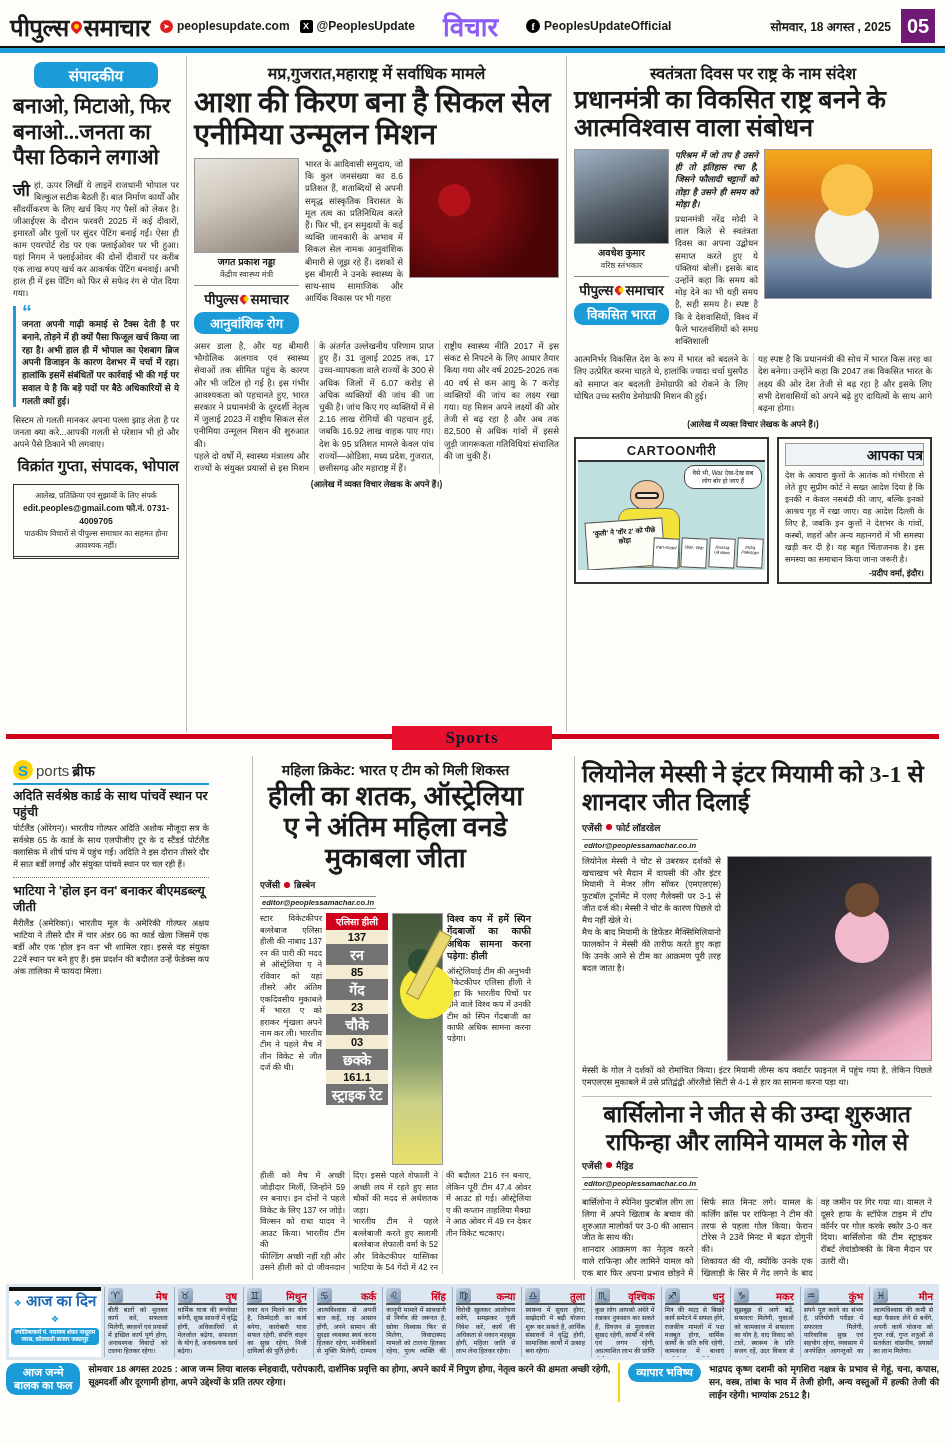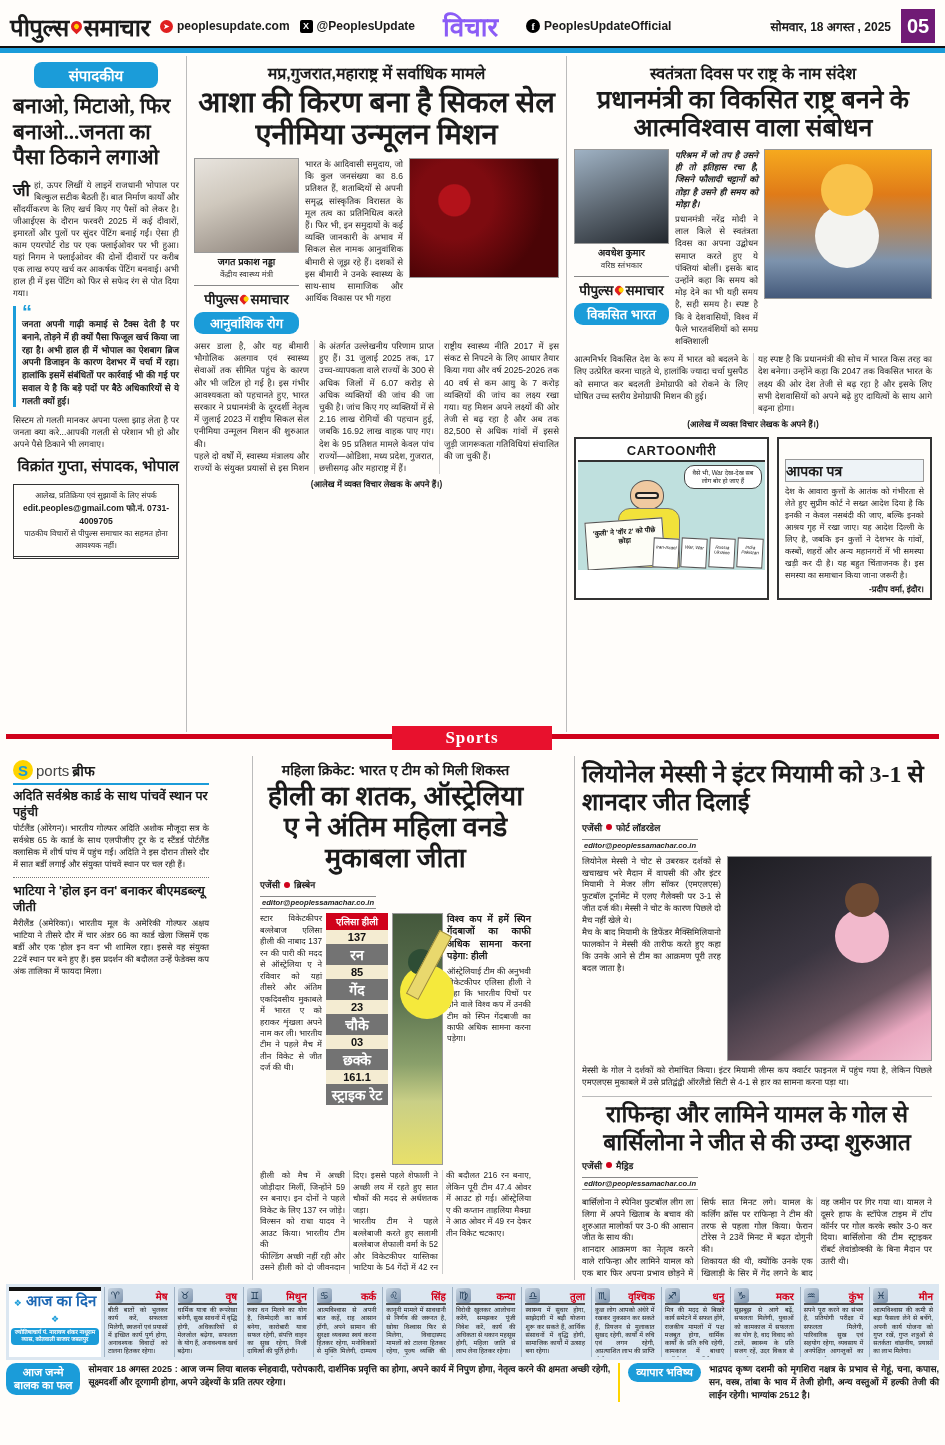--- a/index.html
+++ b/index.html
@@ -32,21 +32,21 @@
   .ed-hl { font-size:21px; line-height:1.22; font-weight:bold; margin-bottom:8px; }
   .ed-body { font-size:8.6px; line-height:1.4; text-align:justify; }
   .dropcap { float:left; font-size:17px; font-weight:bold; margin:0 4px 0 0; }
   .pullquote { margin:7px 0; padding-left:6px; border-left:3px solid #1b9cd9; font-size:8.8px; line-height:1.45; font-weight:bold; color:#222; position:relative; }
   .pq-mark { color:#1b9cd9; font-size:20px; font-weight:bold; line-height:0.6; display:block; }
   .ed-sign { text-align:right; font-size:15px; font-weight:bold; margin-top:5px; }
   .contact-box { margin-top:8px; border:1px solid #333; border-bottom:3px double #333; padding:5px 3px; text-align:center; font-size:7.8px; line-height:1.5; }
   .contact-box .mail { font-weight:bold; font-size:8.6px; }
 
   .kicker { text-align:center; font-size:16px; font-weight:bold; margin:2px 0 2px 0; }
-  .main-hl { text-align:center; font-weight:bold; line-height:1.12; margin-bottom:7px; }
+  .main-hl { font-weight:bold; line-height:1.12; margin-bottom:7px; }
   .hl-30 { font-size:29px; }
   .hl-26 { font-size:25px; }
 
   .art-row { display:flex; gap:6px; }
   .author-stack { width:105px; flex:0 0 auto; text-align:center; }
   .portrait { width:100%; height:95px; border:1px solid #999; }
   .ph-nadda { background:linear-gradient(160deg,#e8e4de 0%,#cfc8bd 40%,#8a8078 100%); }
   .ph-avdhesh { background:linear-gradient(160deg,#9fb2c4 0%,#5a646e 55%,#23282e 100%); }
   .cap-name { font-size:9.5px; font-weight:bold; margin-top:2px; }
   .cap-role { font-size:8px; color:#333; }
@@ -69,27 +69,27 @@
   .cartoon-title .geeri { font-family:"Liberation Serif",serif; }
   .cartoon-scene { position:relative; height:108px; background:#bfe0de; overflow:hidden; }
   .bubble { position:absolute; right:3px; top:3px; width:78px; background:#fff; border:1px solid #444; border-radius:10px; font-size:6.3px; line-height:1.25; padding:3px 4px; text-align:center; }
   .head { position:absolute; left:52px; top:18px; width:34px; height:30px; background:#f0c9a0; border-radius:50% 50% 45% 45%; border:1px solid #555; }
   .glasses { position:absolute; left:57px; top:30px; width:24px; height:7px; border:2px solid #222; border-radius:4px; background:rgba(255,255,255,0.5); }
   .shirt { position:absolute; left:40px; top:46px; width:62px; height:60px; background:#f2e23a; border-radius:12px 12px 0 0; border:1px solid #777; }
   .newsprint { position:absolute; left:8px; top:58px; width:78px; height:48px; background:#fdfdf6; border:1px solid #555; transform:rotate(-4deg); font-size:7px; font-weight:bold; padding:6px 4px; text-align:center; line-height:1.3; }
   .papers { position:absolute; right:2px; bottom:2px; display:flex; gap:2px; }
   .paper { background:#fff; border:1px solid #555; font-size:4.6px; padding:6px 1px 1px 1px; width:26px; height:30px; text-align:center; font-style:italic; transform:rotate(3deg); }
   .letter-box { flex:1; border:2px solid #333; padding:4px 6px; }
-  .letter-title { text-align:left; font-weight:bold; font-size:14px; background:#eef3f7; border:1px solid #999; margin-bottom:4px; padding:1px 0;margin-top:16px; }
+  .letter-title { text-align:right; font-weight:bold; font-size:14px; background:#eef3f7; border:1px solid #999; margin-bottom:4px; padding:1px 0; }
   .letter-body { font-size:8.2px; line-height:1.45; text-align:justify; }
   .letter-sign { text-align:right; font-weight:bold; font-size:8.4px; margin-top:2px; }
 
   
   .red-divider { position:absolute; top:734px; left:6px; right:6px; height:5px; background:#d0021b; }
-  .sports-banner { position:absolute; top:726px; left:392px; width:160px; height:24px; background:#e8112d; color:#ffffff; font-weight:bold; font-size:17px; text-align:center; font-family:"Liberation Serif",serif; letter-spacing:1px; line-height:23px; }
+  .sports-banner { position:absolute; top:726px; left:392px; width:160px; height:24px; background:#e8112d; color:#0f172a; font-weight:bold; font-size:17px; text-align:center; font-family:"Liberation Serif",serif; letter-spacing:1px; line-height:23px; }
   .sports-grid { position:absolute; top:756px; left:6px; right:6px; height:524px; display:grid; grid-template-columns:210px 322px 1fr; }
   .scol { padding:4px 7px; overflow:hidden; }
   .scol + .scol { border-left:1px solid #bbb;margin-left:36px; }
 
   .brief-hdr { display:flex; align-items:center; gap:3px; border-bottom:2px solid #1b9cd9; padding-bottom:3px; margin-bottom:4px; }
   .s-circle { width:20px; height:20px; border-radius:50%; background:#ffd400; color:#1b9cd9; font-weight:bold; font-size:15px; display:flex; align-items:center; justify-content:center; }
   .brief-hdr .rest { font-size:15px; color:#444; }
   .brief-hdr .bold { font-size:14px; font-weight:bold; }
   .brief-hl { font-size:12.5px; font-weight:bold; line-height:1.25; margin:4px 0 3px 0; }
   .brief-body { font-size:8.4px; line-height:1.42; text-align:justify; }
@@ -341,22 +341,22 @@
       <div class="ms-row">
         <div class="ms-text">
           <p>लियोनेल मेस्सी ने चोट से उबरकर दर्शकों से खचाखच भरे मैदान में वापसी की और इंटर मियामी ने मेजर लीग सॉकर (एमएलएस) फुटबॉल टूर्नामेंट में एलए गैलेक्सी पर 3-1 से जीत दर्ज की। मेस्सी ने चोट के कारण पिछले दो मैच नहीं खेले थे।</p>
           <p>मैच के बाद मियामी के डिफेंडर मैक्सिमिलियानो फालकोन ने मेस्सी की तारीफ करते हुए कहा कि उनके आने से टीम का आक्रमण पूरी तरह बदल जाता है।</p>
         </div>
         <div class="ph-messi"></div>
       </div>
       <div class="ms-text" style="margin-top:4px;">मेस्सी के गोल ने दर्शकों को रोमांचित किया। इंटर मियामी लीग्स कप क्वार्टर फाइनल में पहुंच गया है, लेकिन पिछले एमएलएस मुकाबले में उसे प्रतिद्वंद्वी ऑरलैंडो सिटी से 4-1 से हार का सामना करना पड़ा था।</div>
 
       <div class="barca-sec">
+        <div class="barca-hl serif">बार्सिलोना ने जीत से की उम्दा शुरुआत</div>
         <div class="barca-hl serif">राफिन्हा और लामिने यामल के गोल से</div>
-        <div class="barca-hl serif">बार्सिलोना ने जीत से की उम्दा शुरुआत</div>
         <div class="byline" style="margin-top:3px;">
           <span>एजेंसी</span>
           <span class="dot"></span>
           <span>मैड्रिड</span>
         </div>
         <span class="byline-mail">editor@peoplessamachar.co.in</span>
         <div class="barca-body">
           <p>बार्सिलोना ने स्पेनिश फुटबॉल लीग ला लिगा में अपने खिताब के बचाव की शुरुआत मालोर्का पर 3-0 की आसान जीत के साथ की।</p>
           <p>शानदार आक्रमण का नेतृत्व करने वाले राफिन्हा और लामिने यामल को एक बार फिर अपना प्रभाव छोड़ने में सिर्फ सात मिनट लगे। यामल के कर्लिंग क्रॉस पर राफिन्हा ने टीम की तरफ से पहला गोल किया। फेरान टोरेस ने 23वें मिनट में बढ़त दोगुनी की।</p>
           <p>शिकायत की थी, क्योंकि उनके एक खिलाड़ी के सिर में गेंद लगने के बाद वह जमीन पर गिर गया था। यामल ने दूसरे हाफ के स्टॉपेज टाइम में टॉप कॉर्नर पर गोल करके स्कोर 3-0 कर दिया। बार्सिलोना की टीम स्ट्राइकर रॉबर्ट लेवांडोव्स्की के बिना मैदान पर उतरी थी।</p>

